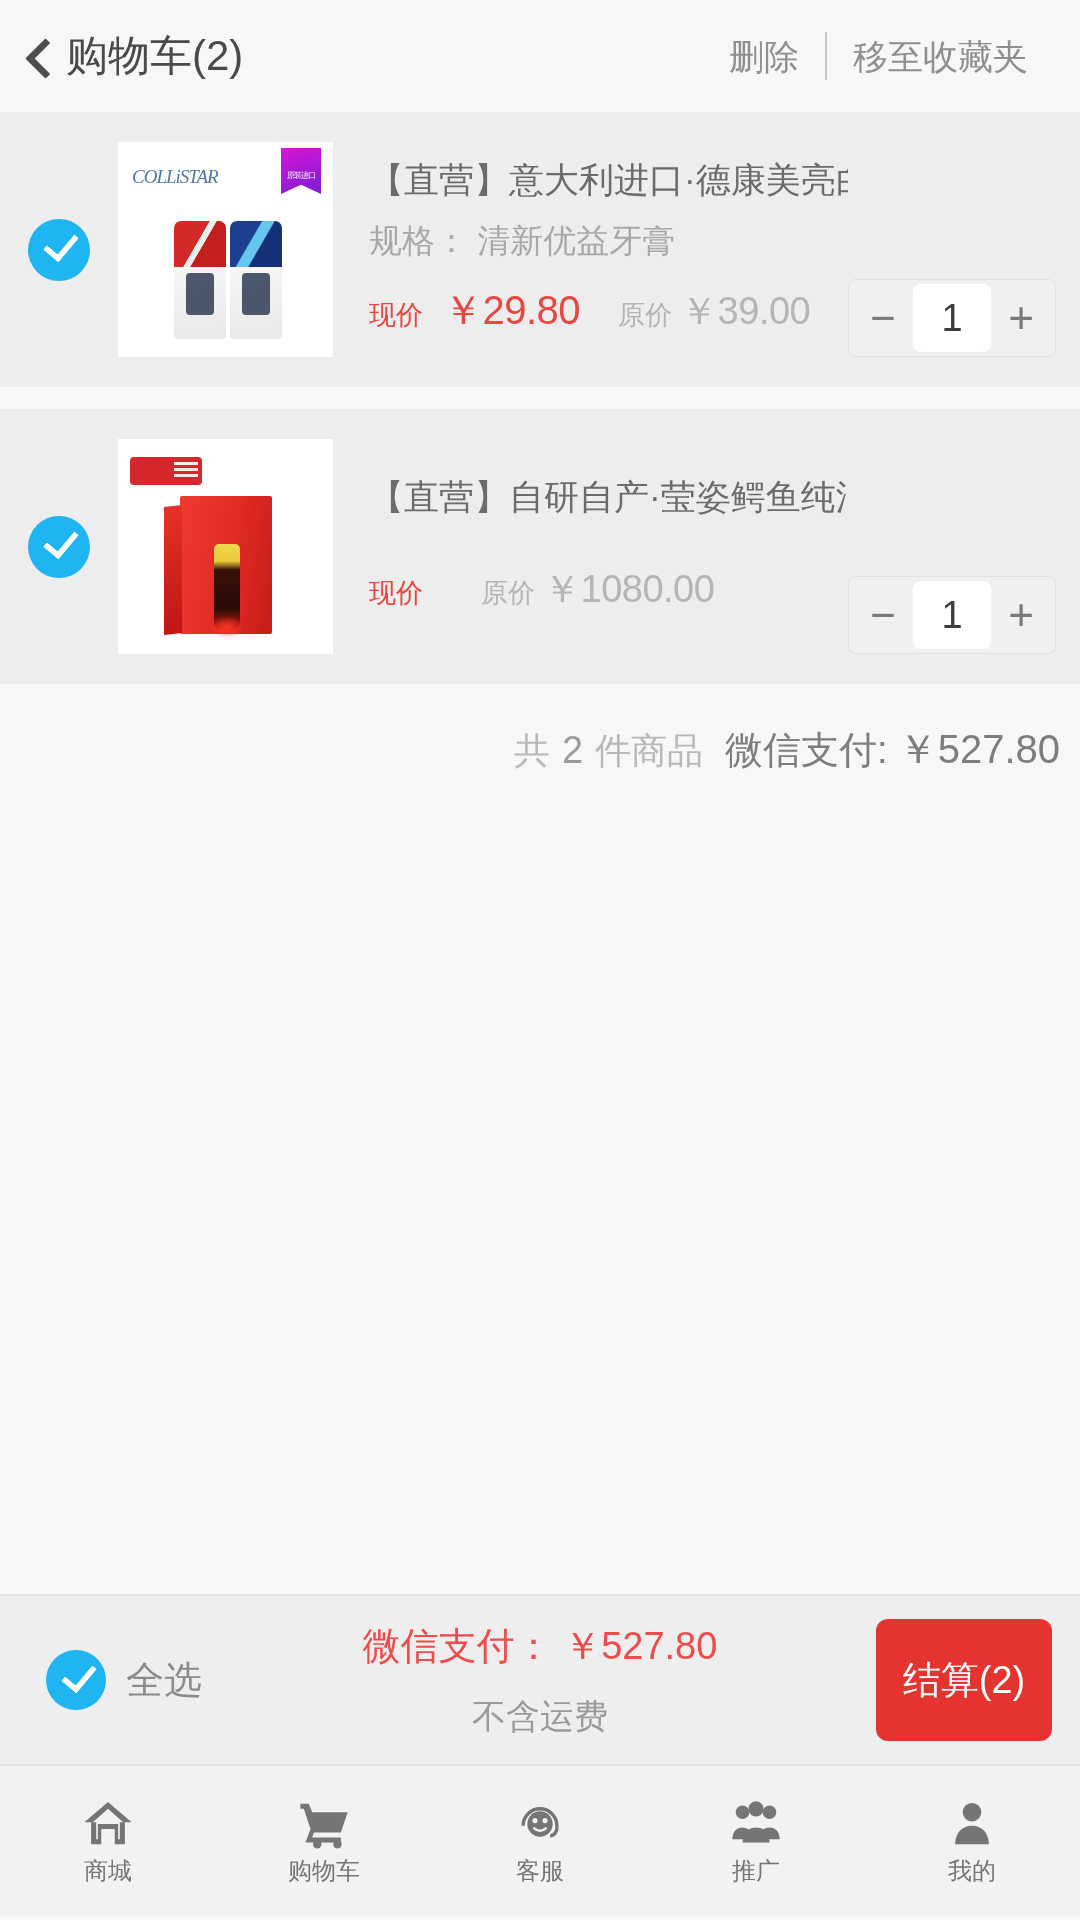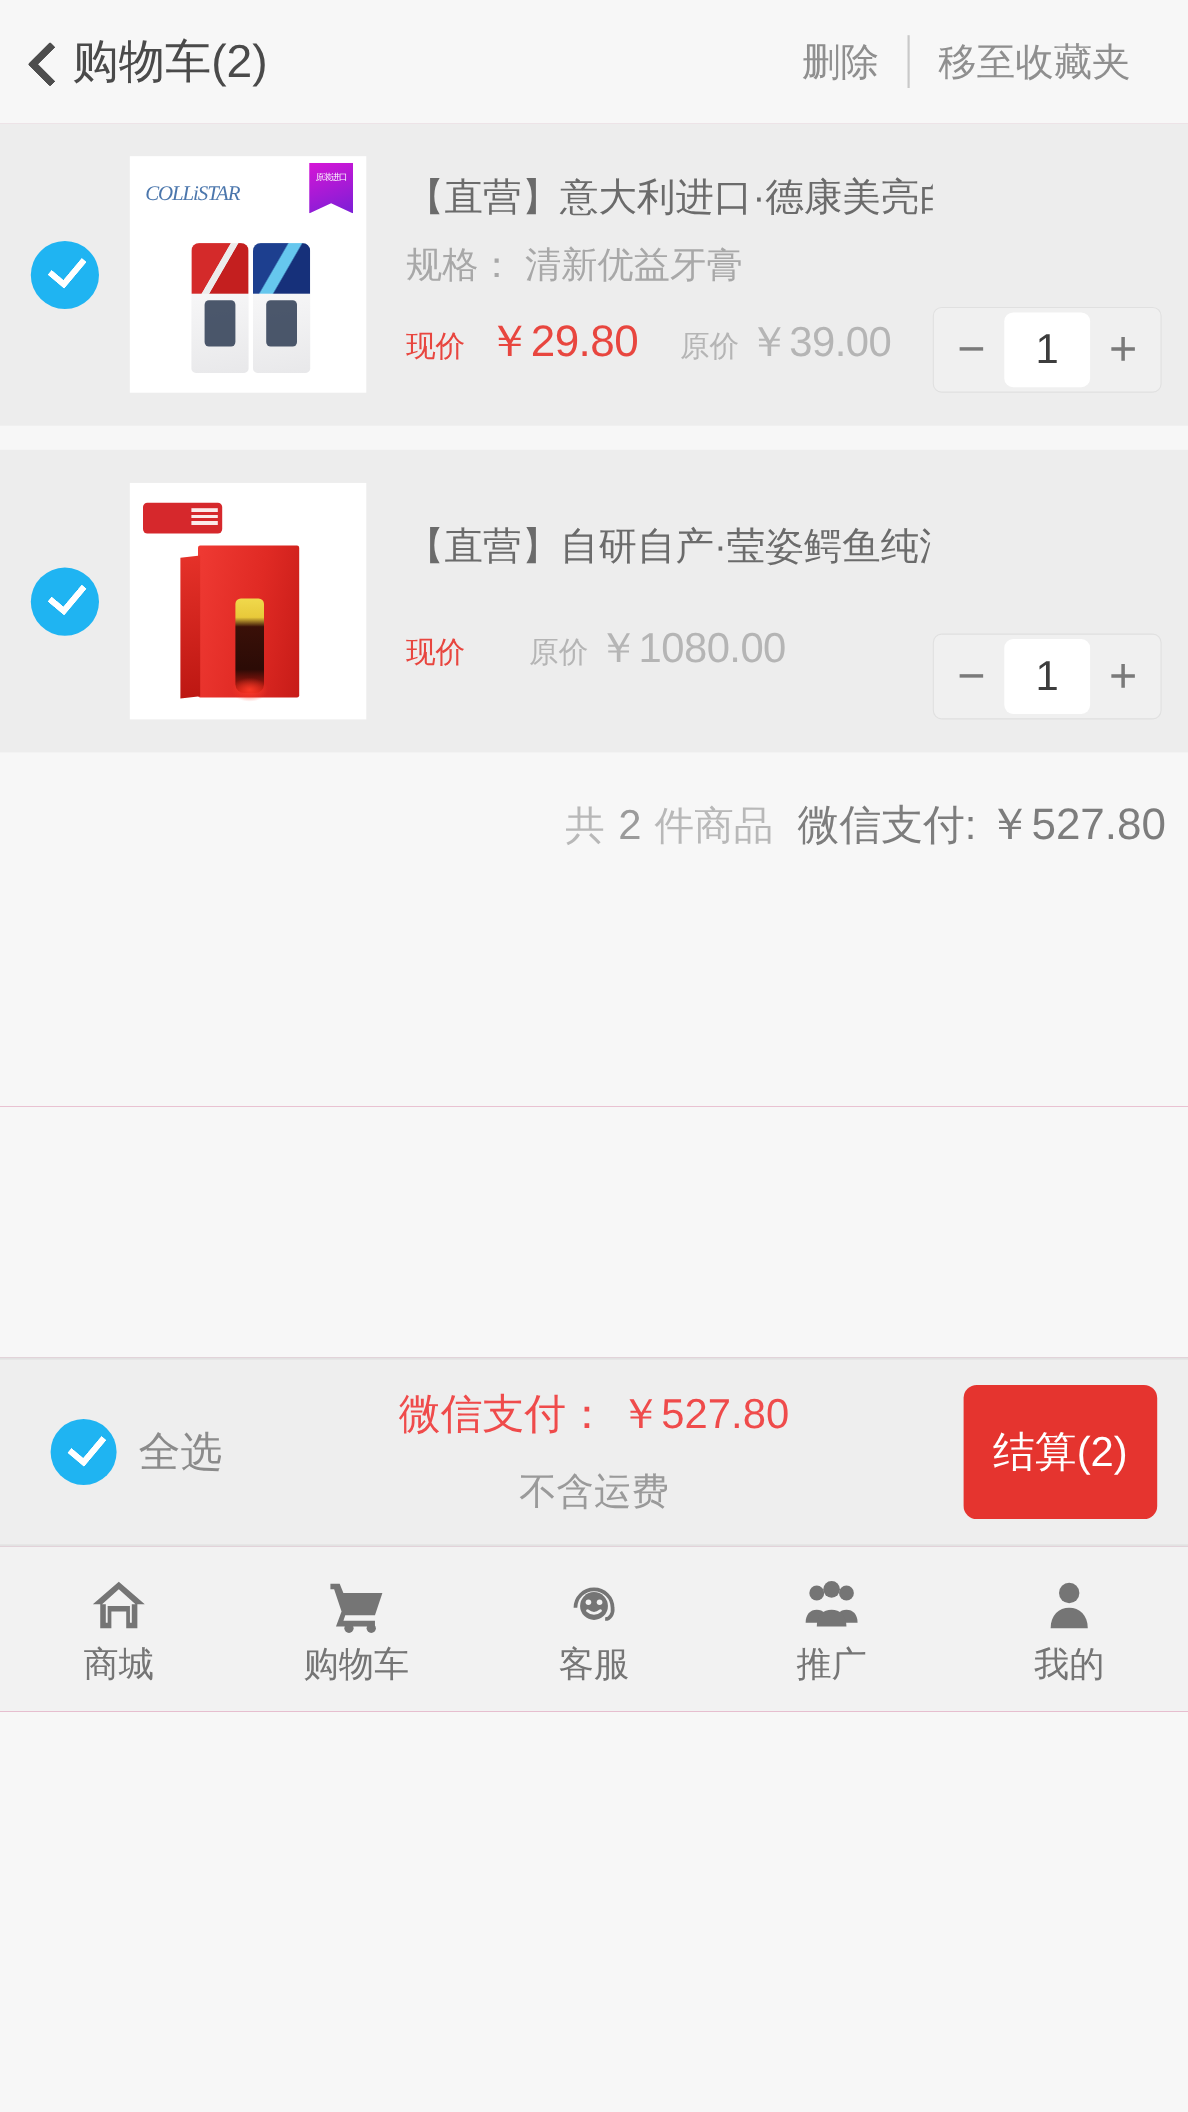--- a/index.html
+++ b/index.html
@@ -5,22 +5,22 @@
   * { box-sizing: border-box; margin: 0; padding: 0; }
   html, body {
     width: 1080px; height: 1920px;
     font-family: "Liberation Sans", "DejaVu Sans", sans-serif;
     background: #f7f7f7;
     overflow: hidden;
   }
 
   .screen {
     position: relative;
-    width: 1080px; height: 1556px;
-    background: #be185d;
+    width: 1080px; height: 1916px;
+    background: #6d28d9;
     display: flex;
     flex-direction: column;
   }
 
   
   .header {
     position: relative;
     height: 112px;
     flex: 0 0 112px;
     background: #f7f7f7;
@@ -139,21 +139,21 @@
     right: 12px; top: 6px;
     width: 40px; height: 46px;
     background: linear-gradient(160deg, #d615d6 0%, #7b1fd6 100%);
     clip-path: polygon(0 0,100% 0,100% 100%,50% 80%,0 100%);
   }
   .tp-badge span {
     display: block;
     font-size: 8px; color: #fff;
     text-align: center;
     line-height: 11px;
-    padding-top: 8px;
+    padding-top: 22px;
     letter-spacing: -1px;
   }
   .tube {
     position: absolute;
     bottom: 18px;
     width: 52px; height: 118px;
     border-radius: 7px 7px 4px 4px;
     overflow: hidden;
   }
   .tube.red { left: 56px; background: linear-gradient(170deg,#ffffff 0%,#e8e8ea 100%); }
@@ -367,21 +367,21 @@
   .tab {
     flex: 1 1 0;
     display: flex;
     flex-direction: column;
     align-items: center;
     justify-content: center;
     gap: 10px;
   }
   .tab-icon { width: 56px; height: 54px; display:block; }
   .tab-icon svg { width: 100%; height: 100%; display:block; }
-  .tab-label { font-size: 32px; color: #757575; line-height: 1; }
+  .tab-label { font-size: 24px; color: #757575; line-height: 1; font-family: Liberation Mono, monospace; }
 </style>
 </head>
 <body>
 
 <div class="screen">
 
   <div class="header">
     <div class="header-left">
       <span class="back-chevron"></span>
       <span class="header-title">购物车(2)</span>

